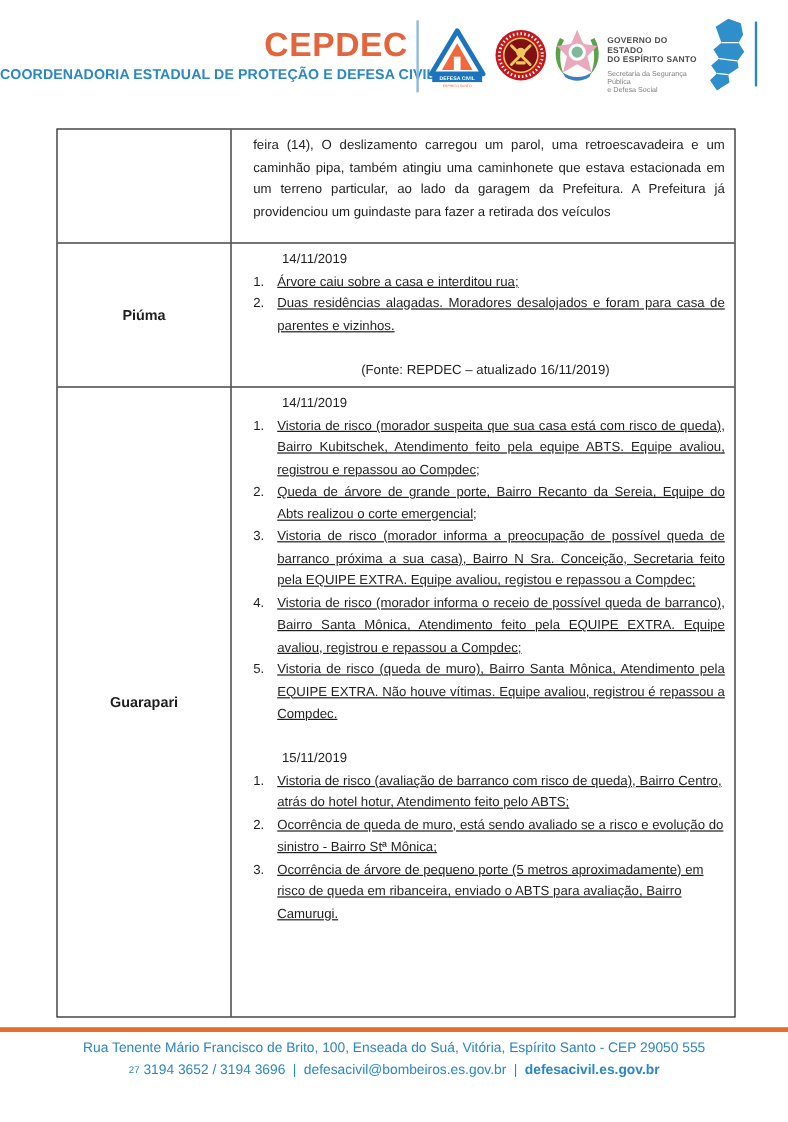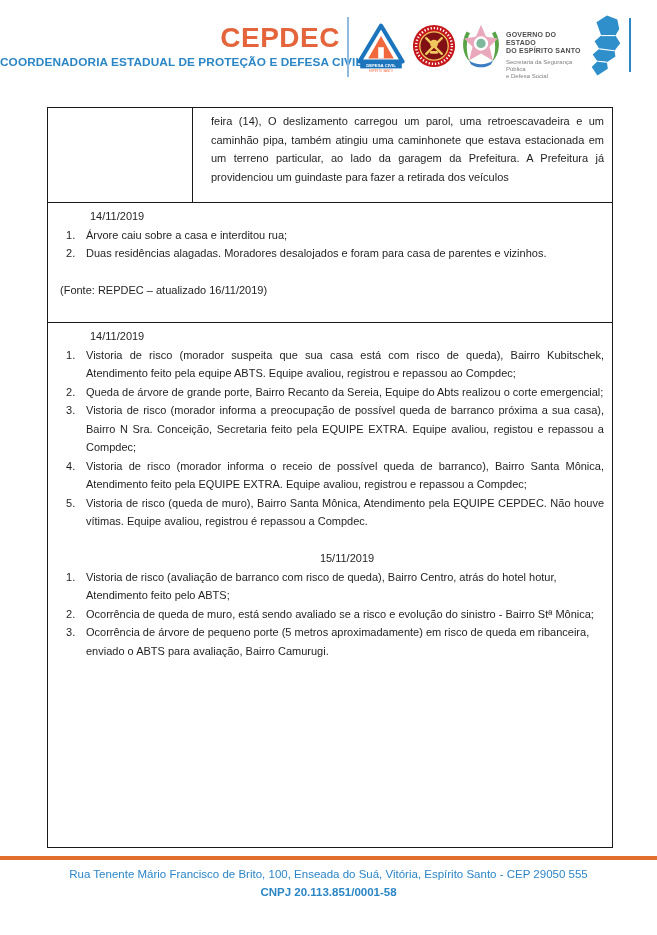--- a/index.html
+++ b/index.html
@@ -36,26 +36,26 @@
     border-right: 1px solid #1a1a1a;
     display: flex; align-items: center; justify-content: center;
     font-weight: bold; font-size: 12px;
   }
   .cell-body { flex: 1; padding: 4px 8px 4px 12px; font-size: 11px; line-height: 18.5px; }
   .row-1 { min-height: 94px; }
   .row-2 { min-height: 120px; }
   .row-3 { min-height: 525px; }
   .para { text-align: justify; margin-left: 6px; }
   .date-line { margin-left: 30px; }
-  .date-line.gap { margin-top: 18.5px; text-align: center; }
+  .date-line.gap { margin-top: 18.5px; }
   ol.items { list-style: none; counter-reset: n; }
-  ol.items li { counter-increment: n; position: relative; padding-left: 26px; }
+  ol.items li { counter-increment: n; position: relative; padding-left: 26px; text-decoration: underline; }
   ol.items li::before { content: counter(n) "."; position: absolute; left: 6px; }
   ol.items.just li { text-align: justify; }
-  .fonte { margin-top: 18.5px; }
+  .fonte { margin-top: 18.5px; text-align: center; }
 
   
   .footer-bar { position: absolute; left: 0; top: 856px; width: 657px; height: 4px; background: #E26E2E; }
   .footer-text { position: absolute; left: 0; top: 865px; width: 657px; text-align: center; color: #2B86C6; font-size: 11.5px; line-height: 18px; }
   .footer-text .area-code { font-size: 8px; vertical-align: 1px; }
   .footer-text .bold { font-weight: bold; }
   .footer-text .sep { padding: 0 3px; }
 </style>
 </head>
 <body>
@@ -124,49 +124,58 @@
 <div class="doc-table">
 
   <div class="t-row row-1">
     <div class="cell-muni"></div>
     <div class="cell-body">
       <p class="para">feira (14), O deslizamento carregou um parol, uma retroescavadeira e um caminhão pipa, também atingiu uma caminhonete que estava estacionada em um terreno particular, ao lado da garagem da Prefeitura. A Prefeitura já providenciou um guindaste para fazer a retirada dos veículos</p>
     </div>
   </div>
 
   <div class="t-row row-2">
+    <div class="cell-muni">Piúma</div>
     <div class="cell-body">
       <div class="date-line">14/11/2019</div>
       <ol class="items just">
         <li>Árvore caiu sobre a casa e interditou rua;</li>
         <li>Duas residências alagadas. Moradores desalojados e foram para casa de parentes e vizinhos.</li>
       </ol>
       <div class="fonte">(Fonte: REPDEC – atualizado 16/11/2019)</div>
     </div>
   </div>
 
   <div class="t-row row-3">
+    <div class="cell-muni">Guarapari</div>
     <div class="cell-body">
       <div class="date-line">14/11/2019</div>
       <ol class="items just">
         <li>Vistoria de risco (morador suspeita que sua casa está com risco de queda), Bairro Kubitschek, Atendimento feito pela equipe ABTS. Equipe avaliou, registrou e repassou ao Compdec;</li>
         <li>Queda de árvore de grande porte, Bairro Recanto da Sereia, Equipe do Abts realizou o corte emergencial;</li>
         <li>Vistoria de risco (morador informa a preocupação de possível queda de barranco próxima a sua casa), Bairro N Sra. Conceição, Secretaria feito pela EQUIPE EXTRA. Equipe avaliou, registou e repassou a Compdec;</li>
         <li>Vistoria de risco (morador informa o receio de possível queda de barranco), Bairro Santa Mônica, Atendimento feito pela EQUIPE EXTRA. Equipe avaliou, registrou e repassou a Compdec;</li>
-        <li>Vistoria de risco (queda de muro), Bairro Santa Mônica, Atendimento pela EQUIPE CEPDEC. Não houve vítimas. Equipe avaliou, registrou é repassou a Compdec.</li>
+        <li>Vistoria de risco (queda de muro), Bairro Santa Mônica, Atendimento pela EQUIPE EXTRA. Não houve vítimas. Equipe avaliou, registrou é repassou a Compdec.</li>
       </ol>
       <div class="date-line gap">15/11/2019</div>
       <ol class="items">
         <li>Vistoria de risco (avaliação de barranco com risco de queda), Bairro Centro, atrás do hotel hotur, Atendimento feito pelo ABTS;</li>
         <li>Ocorrência de queda de muro, está sendo avaliado se a risco e evolução do sinistro - Bairro Stª Mônica;</li>
         <li>Ocorrência de árvore de pequeno porte (5 metros aproximadamente) em risco de queda em ribanceira, enviado o ABTS para avaliação, Bairro Camurugi.</li>
       </ol>
     </div>
   </div>
 
 </div>
 
 <div class="footer-bar"></div>
 
 <div class="footer-text">
   <div>Rua Tenente Mário Francisco de Brito, 100, Enseada do Suá, Vitória, Espírito Santo - CEP 29050 555</div>
-  <div class="bold">CNPJ 20.113.851/0001-58</div>
+  <div>
+    <span class="area-code">27</span>
+    <span>3194 3652 / 3194 3696</span>
+    <span class="sep">|</span>
+    <span>defesacivil@bombeiros.es.gov.br</span>
+    <span class="sep">|</span>
+    <span class="bold">defesacivil.es.gov.br</span>
+  </div>
 </div>
 
 </body></html>

